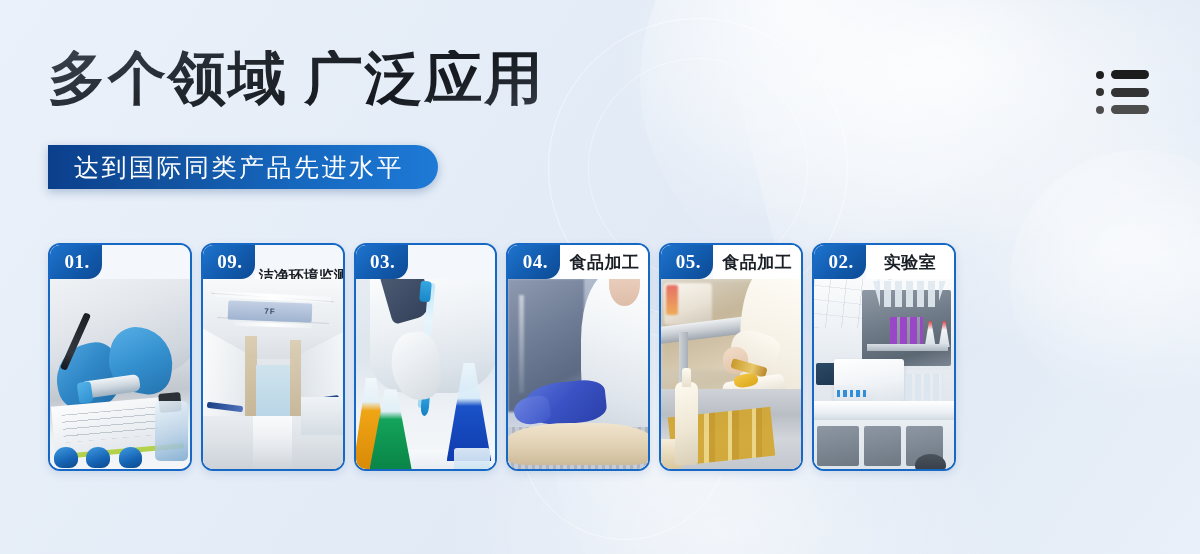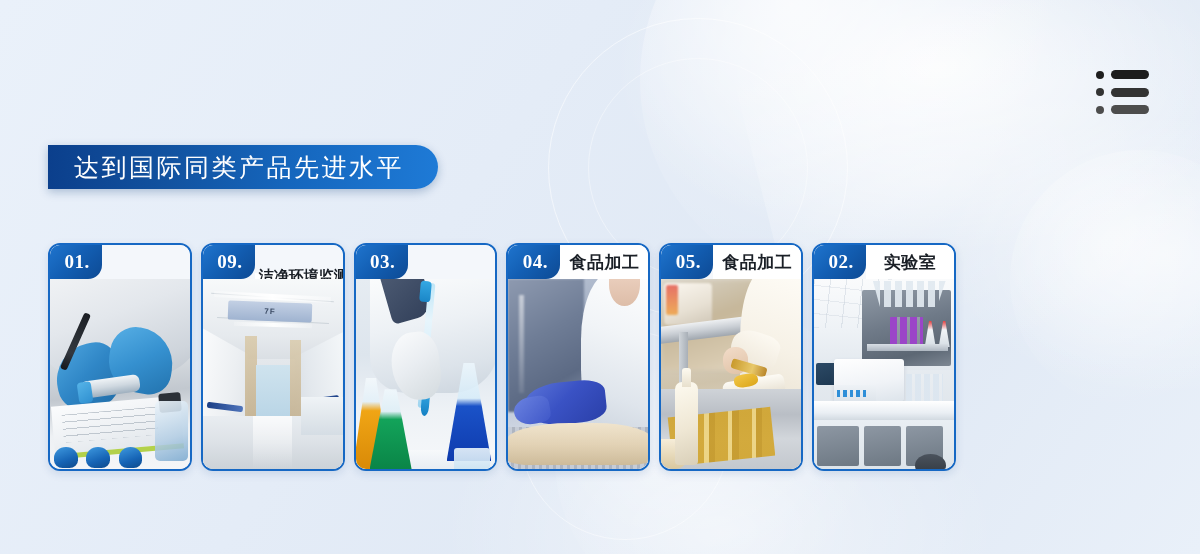--- a/index.html
+++ b/index.html
@@ -399,20 +399,21 @@
 <div id="page">
 
   <div class="bg-deco bubble-a"></div>
   <div class="bg-deco bubble-b"></div>
   <div class="bg-deco bubble-c"></div>
   <div class="bg-deco ring-a"></div>
   <div class="bg-deco ring-b"></div>
   <div class="bg-deco ring-c"></div>
   <div class="swoosh"></div>
 
+  <div id="headline">多个领域 广泛应用</div>
 
   <div id="subbanner">
     <span class="txt">达到国际同类产品先进水平</span>
   </div>
 
   <div id="menu-icon">
     <div class="row">
       <span class="dot"></span>
       <span class="bar"></span>
     </div>

